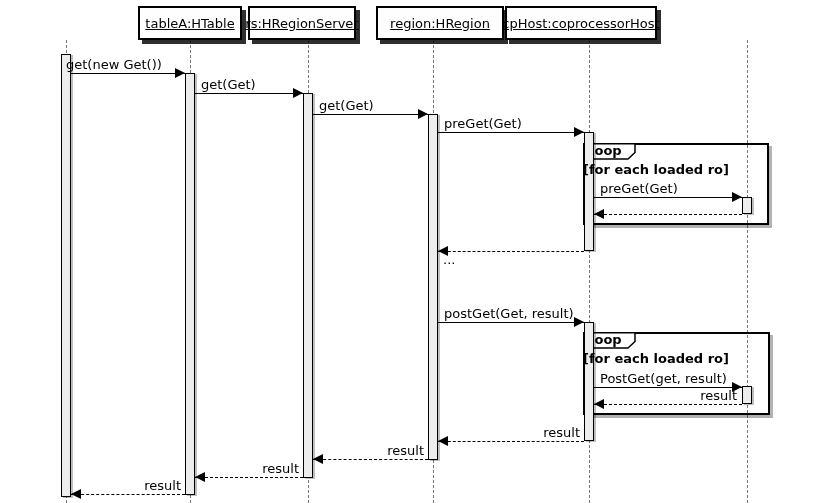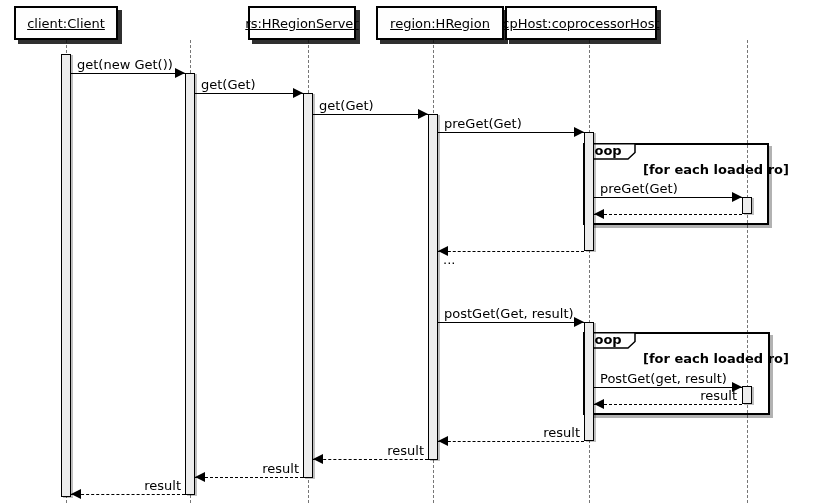--- a/index.html
+++ b/index.html
@@ -17,39 +17,39 @@
   .ah-r{position:absolute;width:0;height:0;border-top:5px solid transparent;border-bottom:5px solid transparent;
         border-left:10px solid #000;z-index:3;}
   .ah-l{position:absolute;width:0;height:0;border-top:5px solid transparent;border-bottom:5px solid transparent;
         border-right:10px solid #000;z-index:3;}
   .mlabel{position:absolute;height:15px;line-height:15px;white-space:nowrap;z-index:3;background:transparent;}
   .mlabel.r{text-align:right;}
   .loopframe{position:absolute;box-sizing:border-box;border:2px solid #000;
              box-shadow:3px 3px 0 rgba(0,0,0,0.3);z-index:1;}
   .looptab{position:absolute;left:-2px;top:-2px;z-index:3;}
   .looptab .kw{position:absolute;left:7px;top:0px;font-weight:bold;line-height:16px;}
-  .guard{position:absolute;font-weight:bold;white-space:nowrap;text-align:center;z-index:3;margin-left:34px;}
+  .guard{position:absolute;font-weight:bold;white-space:nowrap;text-align:left;z-index:3;}
   .note{position:absolute;z-index:3;}
   .note .note-text{position:absolute;left:0;right:10px;top:2px;text-align:center;white-space:nowrap;}
   .ellipsis{position:absolute;z-index:3;line-height:13px;}
 </style>
 </head>
 <body>
 
 <div class="canvas">
 
   <div class="lifeline" style="left:66px"></div>
   <div class="lifeline" style="left:190px"></div>
   <div class="lifeline" style="left:308px"></div>
   <div class="lifeline" style="left:433px"></div>
   <div class="lifeline" style="left:589px"></div>
   <div class="lifeline" style="left:747px"></div>
 
-  <div class="pbox" style="left:14px;width:104px">
-    <span class="plabel">client:Client</span>
+  <div class="pbox" style="left:138px;width:104px">
+    <span class="plabel">tableA:HTable</span>
     </div>
   <div class="pbox" style="left:248px;width:108px">
     <span class="plabel">rs:HRegionServer</span>
     </div>
   <div class="pbox" style="left:376px;width:128px">
     <span class="plabel">region:HRegion</span>
     </div>
   <div class="pbox" style="left:505px;width:152px">
     <span class="plabel">cpHost:coprocessorHost</span>
     </div>
@@ -78,21 +78,21 @@
   <div class="act" style="left:185px;top:73px;height:422px"></div>
   <div class="act" style="left:303px;top:93px;height:385px"></div>
   <div class="act" style="left:428px;top:114px;height:346px"></div>
   <div class="act" style="left:584px;top:132px;height:119px"></div>
   <div class="act" style="left:584px;top:322px;height:119px"></div>
   <div class="act" style="left:742px;top:197px;height:17px"></div>
   <div class="act" style="left:742px;top:386px;height:18px"></div>
 
   <div class="mline" style="left:71px;top:73px;width:114px"></div>
   <div class="ah-r" style="left:175px;top:68px"></div>
-  <div class="mlabel" style="left:77px;top:57px">get(new Get())</div>
+  <div class="mlabel" style="left:66px;top:57px">get(new Get())</div>
 
   <div class="mline" style="left:195px;top:93px;width:108px"></div>
   <div class="ah-r" style="left:293px;top:88px"></div>
   <div class="mlabel" style="left:201px;top:77px">get(Get)</div>
 
   <div class="mline" style="left:313px;top:114px;width:115px"></div>
   <div class="ah-r" style="left:418px;top:109px"></div>
   <div class="mlabel" style="left:319px;top:98px">get(Get)</div>
 
   <div class="mline" style="left:438px;top:132px;width:146px"></div>

